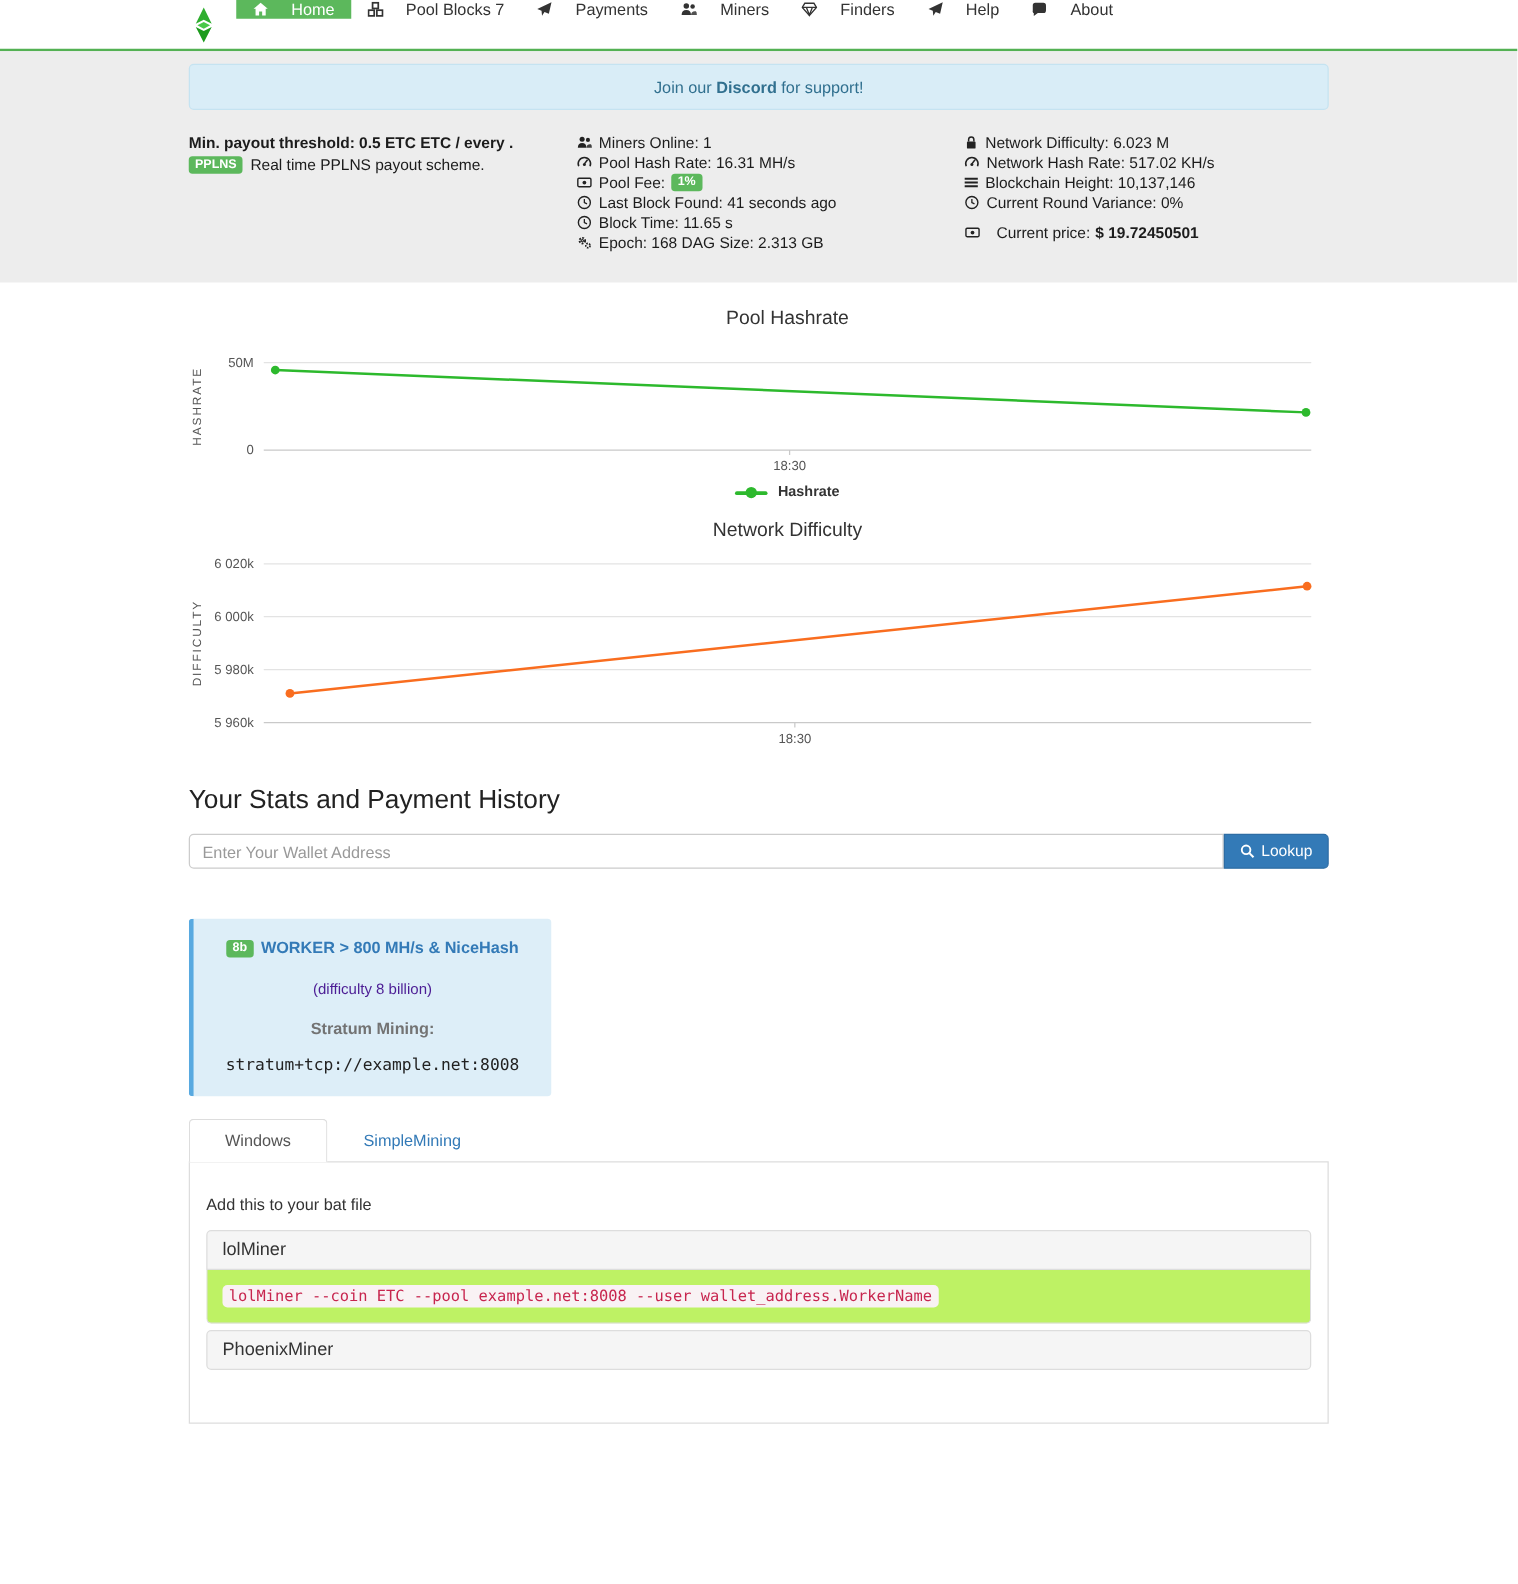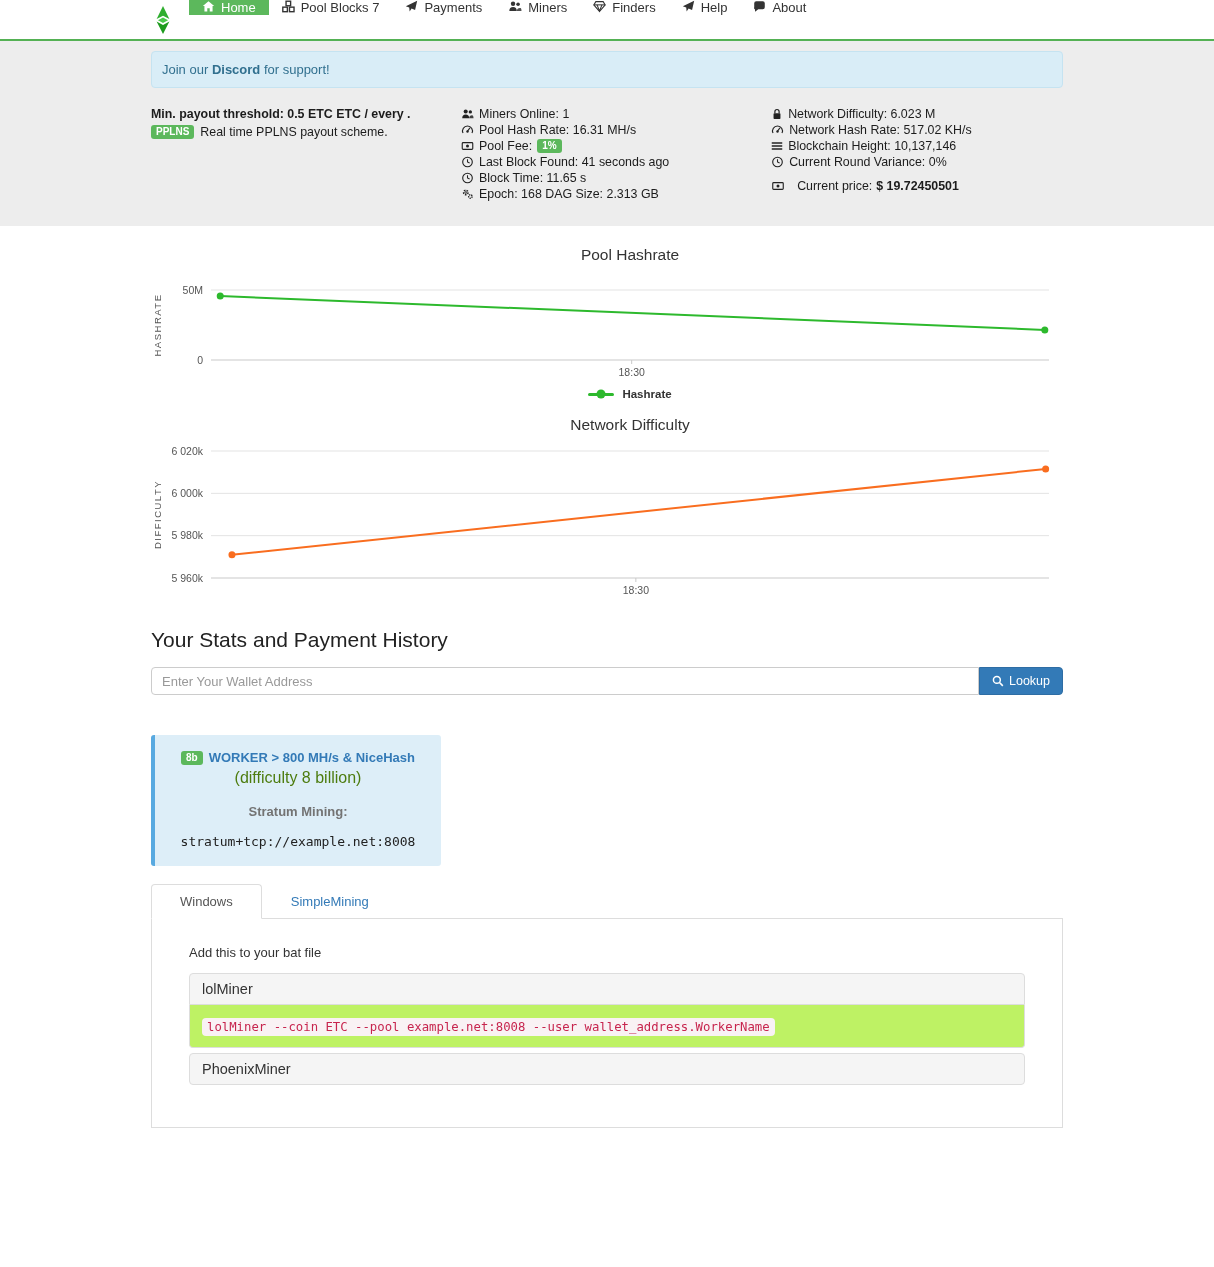--- a/index.html
+++ b/index.html
@@ -4,28 +4,28 @@
 <style>
   *{box-sizing:border-box;margin:0;padding:0}
   body{font-family:"Liberation Sans",sans-serif;background:#fff;color:#333;width:1214px}
   .container{width:936px;margin:0 auto;padding:0 12px}
 
   
   .navbar{background:#fff;border-bottom:2px solid #54b154}
   .nav-inner{display:flex;align-items:stretch;height:39px}
   .brand{display:flex;align-items:center;padding:0 16px 0 2px;cursor:pointer}
   .nav-items{display:flex;list-style:none}
-  .nav-item{display:flex;align-items:flex-start;gap:6px;padding:0 13px;font-size:13px;color:#333;cursor:pointer;text-decoration:none}
+  .nav-item{display:flex;align-items:center;gap:18px;padding:0 13px;font-size:13px;color:#333;cursor:pointer;text-decoration:none}
   .nav-item.active{background:#5cb85c;color:#fff}
   .ic{display:inline-block;vertical-align:-2px}
 
   
   .hero{background:#ededed;padding:10px 0 24px}
   .alert-info{background:#d9edf7;border:1px solid #c5e3f1;border-radius:4px;color:#31708f;
-    padding:10px;font-size:13px;margin-bottom:18px}
+    text-align:center;padding:10px;font-size:13px;margin-bottom:18px}
   .alert-info b{font-weight:bold}
   .stats-row{display:flex;font-size:12.4px;color:#1c1c1c}
   .stats-col-left{flex:0 0 34%}
   .stats-col-mid{flex:0 0 34%}
   .stats-col-right{flex:0 0 32%}
   .stat-line{display:flex;align-items:center;line-height:16px;color:#1c1c1c}
   .stat-line .ic{margin-right:5px;color:#222;flex:0 0 auto}
   .badge{background:#5cb85c;color:#fff;font-size:10px;font-weight:bold;padding:2px 5px;border-radius:3px;display:inline-block;line-height:1}
   .bold{font-weight:bold}
   .price-line{margin-top:8px}
@@ -53,30 +53,30 @@
   .wallet-input::placeholder{color:#999}
   .lookup-btn{height:28px;background:#337ab7;border:1px solid #2e6da4;color:#fff;font-size:12.5px;
     padding:0 12px;border-radius:0 4px 4px 0;display:flex;align-items:center;gap:5px;cursor:pointer;
     font-family:"Liberation Sans",sans-serif}
 
   
   .worker-box{width:290px;background:#ddeef8;border-left:4px solid #58a9e0;border-radius:3px;
     padding:15px 10px 17px;text-align:center;margin-top:40px}
   .worker-title{font-size:13px;font-weight:bold;color:#337ab7}
   .worker-title .badge{margin-right:6px;vertical-align:1px}
-  .worker-sub{font-size:16px;color:#4d7c0f;margin-top:4px}
+  .worker-sub{font-size:12px;color:#4c1d95;margin-top:18px}
   .stratum-label{font-size:13px;font-weight:bold;color:#737373;margin-top:17px}
   .stratum-url{font-family:"DejaVu Sans Mono",monospace;font-size:13px;color:#222;margin-top:15px}
 
   
   .tabs{display:flex;margin-top:18px;position:relative;z-index:2;margin-bottom:-1px}
   .tab{padding:9px 28px;font-size:13px;cursor:pointer}
   .tab.active{background:#fff;border:1px solid #ddd;border-bottom-color:#fff;border-radius:4px 4px 0 0;color:#555}
   .tab.inactive{color:#337ab7;border:1px solid transparent}
-  .panel{border:1px solid #ddd;background:#fff;padding:26px 37px 42px}
+  .panel{border:1px solid #ddd;background:#fff;padding:26px 13px 42px}
   .panel-intro{font-size:13px;color:#333;margin-bottom:13px}
   .acc-header{background:#f5f5f5;border:1px solid #ddd;border-radius:4px;padding:7px 12px;
     font-size:14.5px;color:#333;cursor:pointer}
   .acc-header.open{border-radius:4px 4px 0 0}
   .acc-body{border:1px solid #ddd;border-top:0;border-radius:0 0 4px 4px;padding:12px;background:#bef264}
   .acc-body code{color:#c7254e;background:#f9f2f4;padding:2px 5px;border-radius:4px;
     font-family:"DejaVu Sans Mono",monospace;font-size:12.3px}
   .acc-gap{height:5px}
   .spacer{height:152px}
 </style>

